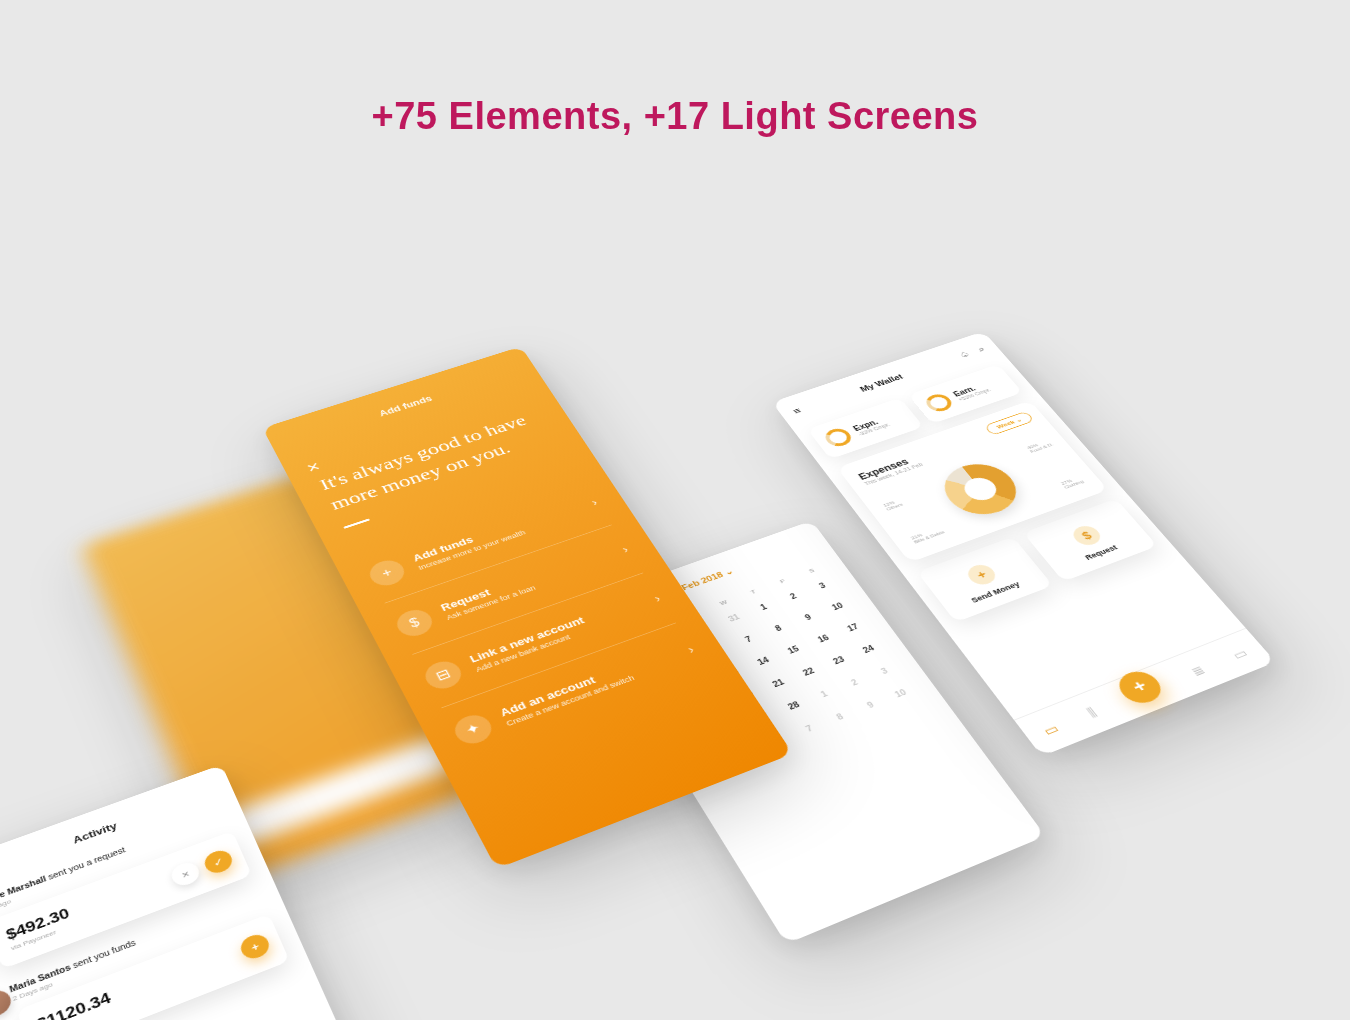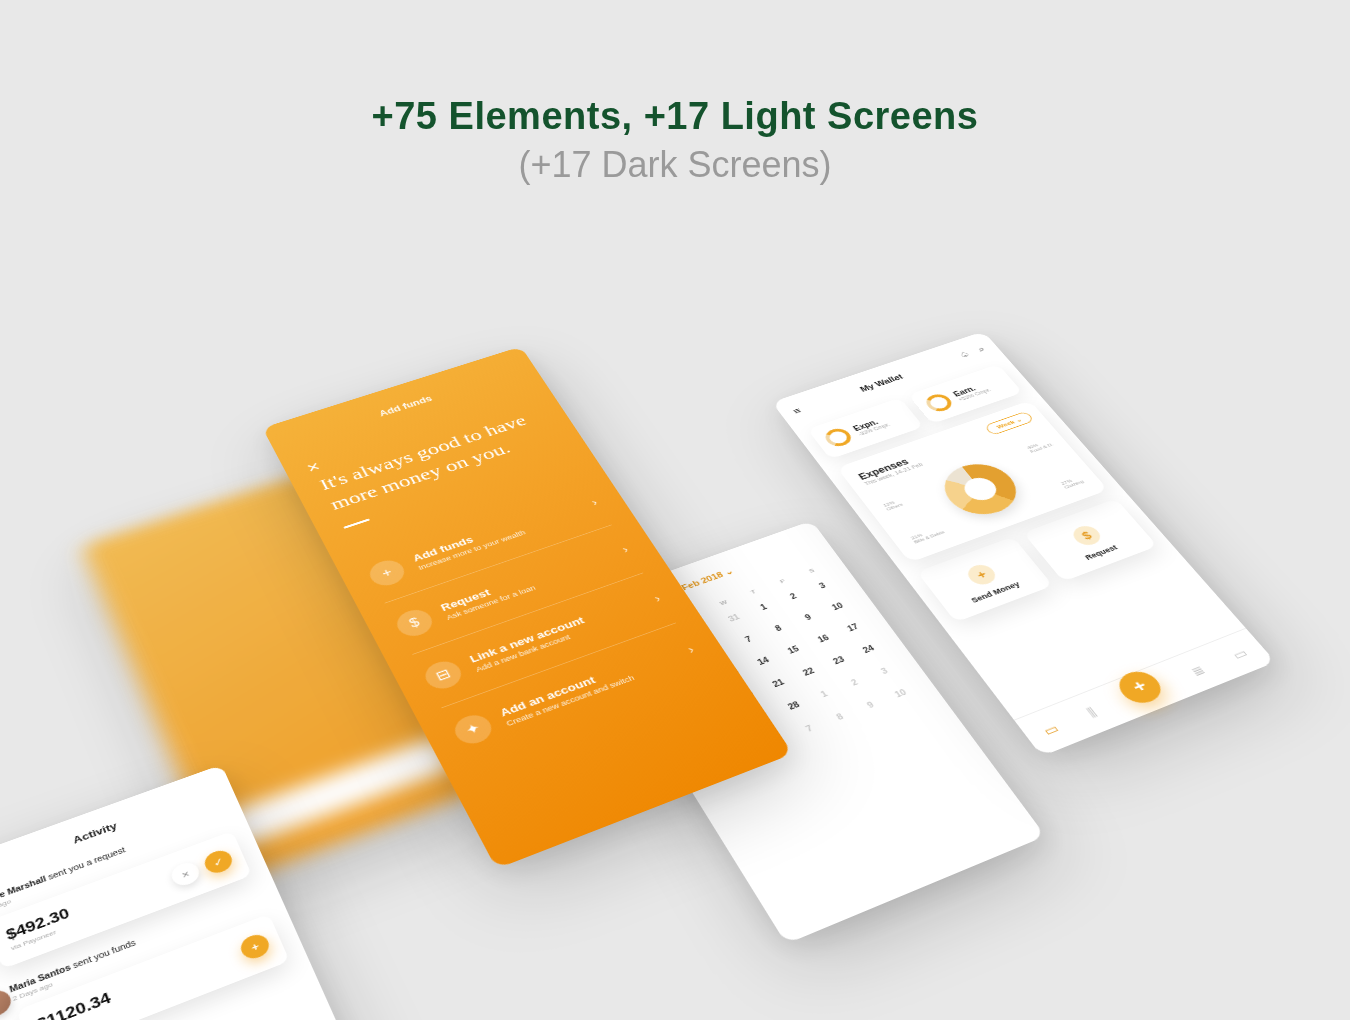--- a/index.html
+++ b/index.html
@@ -1,18 +1,18 @@
 <!DOCTYPE html>
 <html><head>
 <meta charset="utf-8">
 <style>
 *{margin:0;padding:0;box-sizing:border-box;font-family:-apple-system,BlinkMacSystemFont,'Segoe UI',Arial,sans-serif}
 body{width:1350px;height:1020px;background:#e8e8e8;position:relative;overflow:hidden}
 .headline{position:absolute;top:95px;left:0;right:0;text-align:center}
-.headline h1{font-size:38px;font-weight:700;color:#14532d;letter-spacing:0.5px}
+.headline h1{font-size:38px;font-weight:700;color:#be185d;letter-spacing:0.5px}
 .headline h2{font-size:36px;font-weight:500;color:#9a9a9a;margin-top:6px}
 .stage{position:absolute;top:0;left:0;right:0;bottom:0;perspective:2400px;perspective-origin:50% 45%}
 .screen{position:absolute;background:#fff;border-radius:14px;box-shadow:0 30px 80px rgba(0,0,0,.18),0 10px 30px rgba(0,0,0,.1)}
 .s-addfunds{width:300px;height:640px;left:360px;top:260px;transform:rotateX(46deg) rotateZ(-26deg);background:linear-gradient(165deg,#f5b23a 0%,#f39a1e 55%,#ef8700 100%);color:#fff;padding:28px 26px}
 .s-addfunds .title{text-align:center;font-size:12px;font-weight:700;opacity:.95}
 .s-addfunds .close{position:absolute;left:22px;top:68px;font-size:22px;font-weight:300}
 .s-addfunds .hero{font-family:Georgia,serif;font-size:24px;line-height:1.35;margin-top:52px;font-weight:400}
 .s-addfunds .bar{width:28px;height:3px;background:#fff;margin-top:18px;border-radius:2px}
 .af-list{margin-top:40px}
 .af-item{display:flex;align-items:center;padding:20px 0;border-top:1px solid rgba(255,255,255,.25);position:relative}
@@ -71,21 +71,20 @@
 .cal-grid .d{font-size:10px;color:#333;text-align:center;padding:8px 0;font-weight:600}
 .cal-grid .d.m{color:#ccc}
 .s-blur{width:260px;height:480px;left:145px;top:420px;transform:rotateX(46deg) rotateZ(-26deg);background:linear-gradient(165deg,#f2b542,#ef9410);filter:blur(11px);opacity:.9;box-shadow:0 30px 70px rgba(0,0,0,.2)}
 .s-blur::after{content:"";position:absolute;left:20px;right:20px;bottom:34px;height:44px;background:#fff;border-radius:8px;filter:blur(2px)}
 </style>
 </head>
 <body>
 
 <div class="headline">
   <h1>+75 Elements, +17 Light Screens</h1>
-  <h2>(+17 Dark Screens)</h2>
 </div>
 
 <div class="stage">
 
   <div class="screen s-blur"></div>
 
   <div class="screen s-cal">
     <div class="mo">Feb 2018 ⌄</div>
     <div class="cal-grid" id="cal-grid">
         <div class="dh">S</div>

